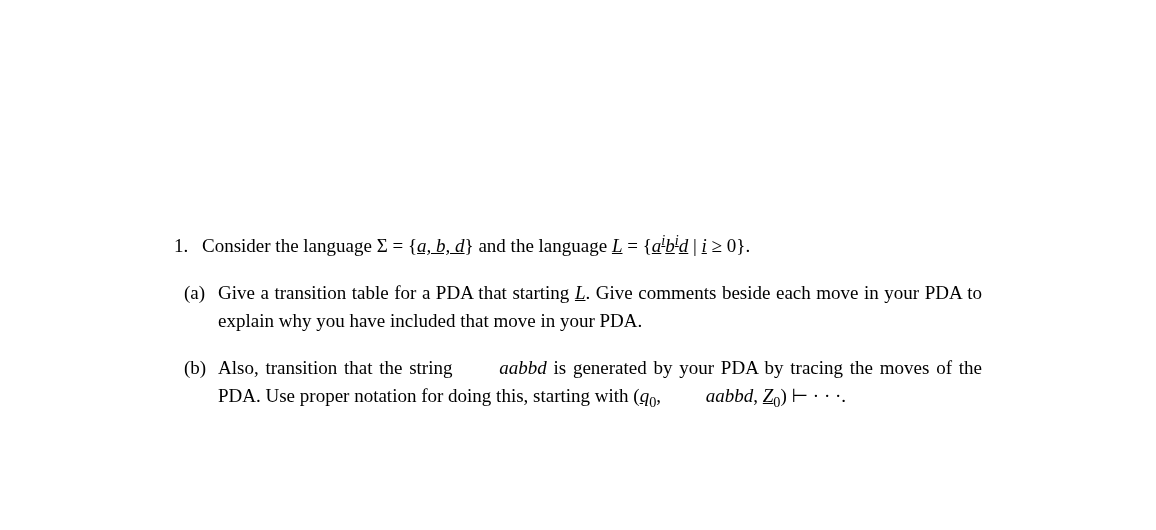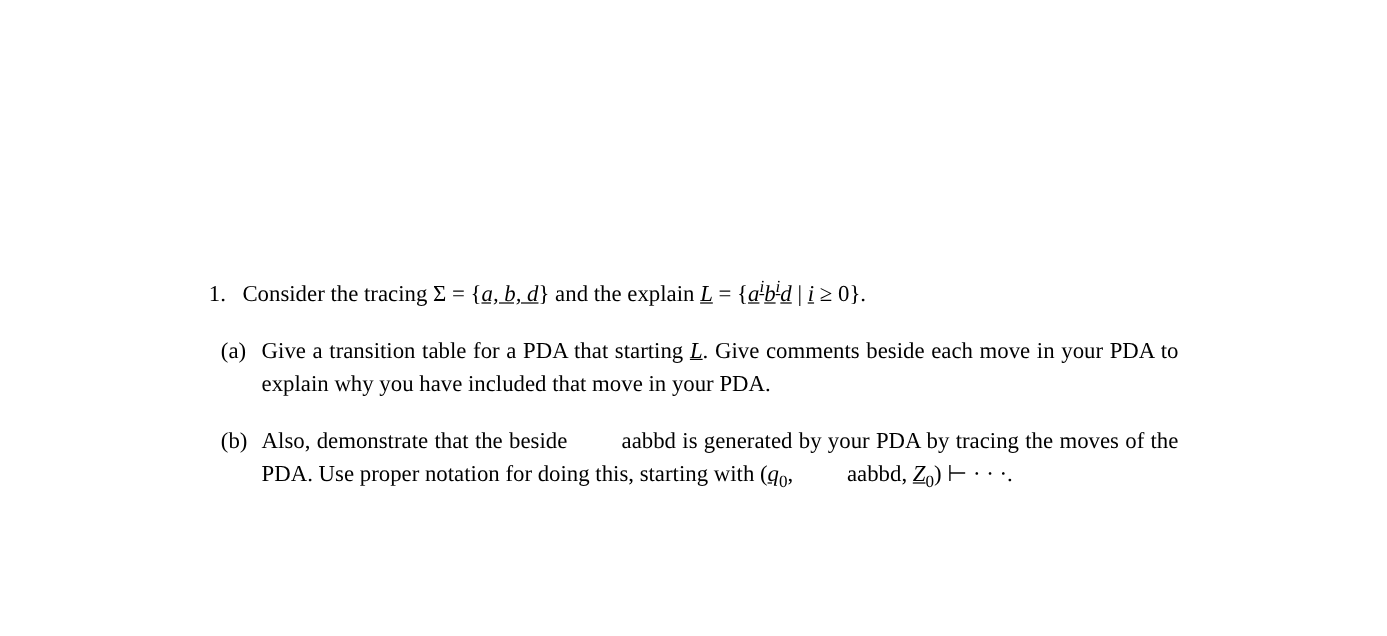--- a/index.html
+++ b/index.html
@@ -37,20 +37,21 @@
     }
     .sub-label {
       width: 34px;
       flex-shrink: 0;
     }
     .sub-text {
       flex: 1;
       text-align: justify;
     }
     .italic {
+      font-style: italic;
       margin-left: 40px;
     }
     .math {
       font-style: italic;
       text-decoration: underline;
     }
     sup {
       font-size: 0.75em;
       vertical-align: super;
       line-height: 0;
@@ -62,31 +63,31 @@
     }
   </style>
 </head>
 <body>
 
 <div class="container">
 
   <div class="problem">
     <div class="problem-number">1.</div>
     <div class="problem-text">
-      <span>Consider the tracing </span><span>Σ = {</span><span class="math">a, b, d</span><span>} and the explain </span><span class="math">L</span><span> = {</span><span class="math">a</span><sup class="math">i</sup><span class="math">b</span><sup class="math">i</sup><span class="math">d</span><span> | </span><span class="math">i</span><span> ≥ 0}.</span>
+      <span>Consider the language </span><span>Σ = {</span><span class="math">a, b, d</span><span>} and the language </span><span class="math">L</span><span> = {</span><span class="math">a</span><sup class="math">i</sup><span class="math">b</span><sup class="math">i</sup><span class="math">d</span><span> | </span><span class="math">i</span><span> ≥ 0}.</span>
     </div>
   </div>
 
   <div class="subproblem">
     <div class="sub-label">(a)</div>
     <div class="sub-text">
       <span>Give a transition table for a PDA that starting </span><span class="math">L</span><span>. Give comments beside each move in your PDA to explain why you have included that move in your PDA.</span>
     </div>
   </div>
 
   <div class="subproblem">
     <div class="sub-label">(b)</div>
     <div class="sub-text">
-      <span>Also, demonstrate that the beside </span><span class="italic">aabbd</span><span> is generated by your PDA by tracing the moves of the PDA. Use proper notation for doing this, starting with (</span><span class="math">q</span><sub>0</sub><span>, </span><span class="italic">aabbd</span><span>, </span><span class="math">Z</span><sub>0</sub><span>) ⊢ · · ·.</span>
+      <span>Also, transition that the string </span><span class="italic">aabbd</span><span> is generated by your PDA by tracing the moves of the PDA. Use proper notation for doing this, starting with (</span><span class="math">q</span><sub>0</sub><span>, </span><span class="italic">aabbd</span><span>, </span><span class="math">Z</span><sub>0</sub><span>) ⊢ · · ·.</span>
     </div>
   </div>
 
 </div>
 
 </body></html>

